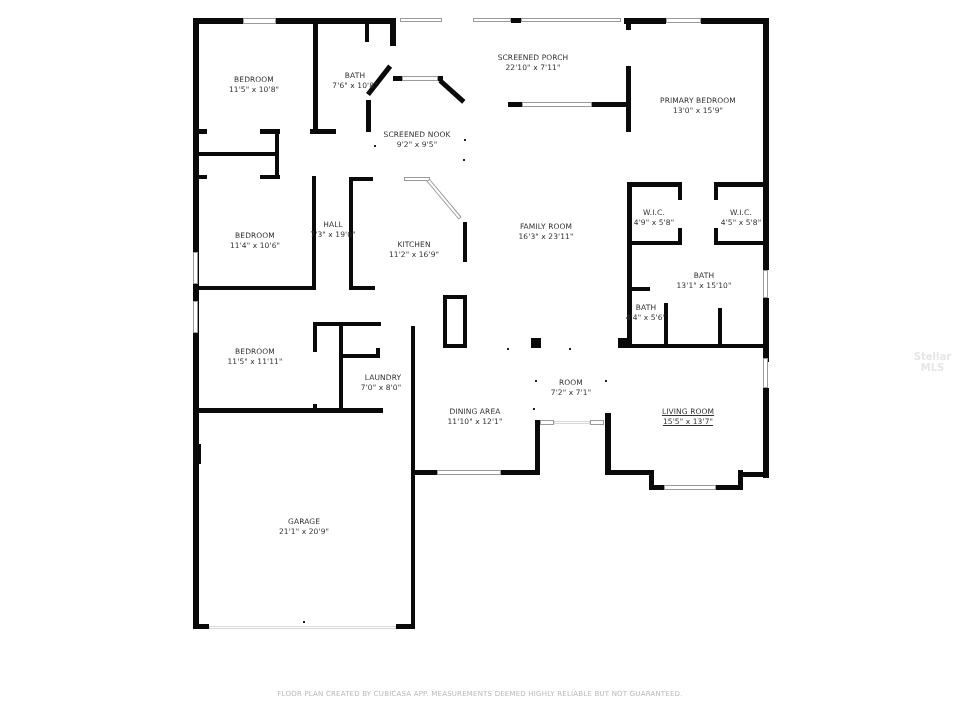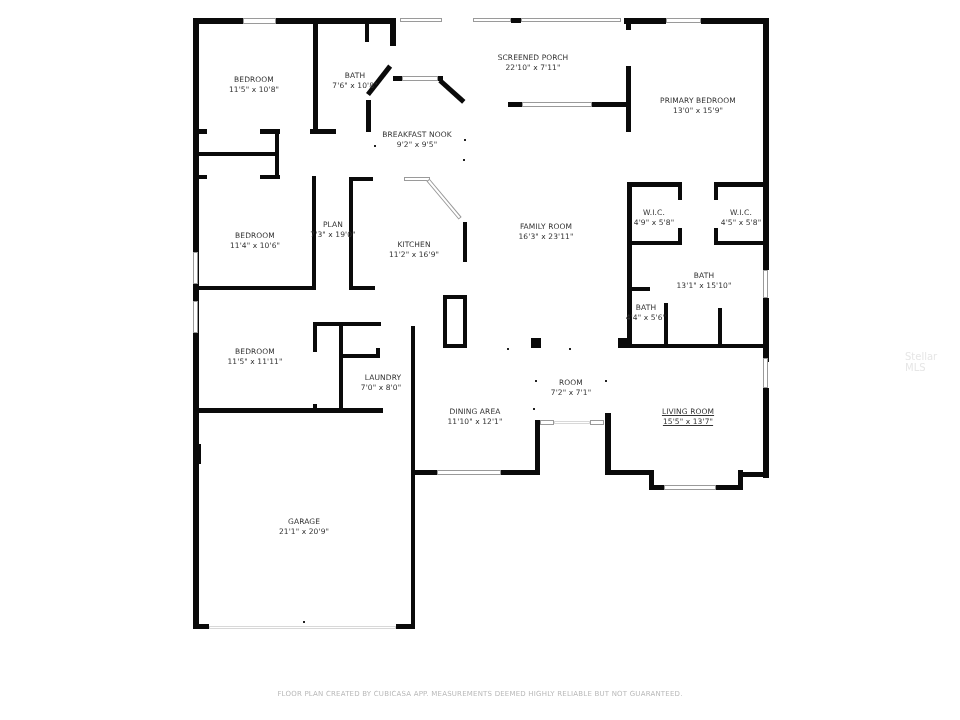--- a/index.html
+++ b/index.html
@@ -6,21 +6,21 @@
   body { width:960px; height:720px; position:relative; overflow:hidden; font-family:"DejaVu Sans", sans-serif; }
   .plan { position:absolute; left:0; top:0; width:960px; height:720px; }
   .w { position:absolute; background:#0a0a0a; }
   .win { position:absolute; background:#fff; border:1px solid #9a9a9a; box-sizing:border-box; }
   .open { position:absolute; background:#fff; border:1px solid #d8d8d8; box-sizing:border-box; }
   .dot { position:absolute; width:2px; height:2px; background:#222; }
   .room { position:absolute; text-align:center; color:#333; font-size:7.5px; line-height:10px; letter-spacing:0.1px; transform:translateX(-50%); white-space:nowrap; }
   .room .n { display:block; }
   .room .d { display:block; }
   .footer { position:absolute; left:0; width:960px; top:690px; text-align:center; font-size:7px; color:#b8b8b8; letter-spacing:0.2px; }
-  .wm { position:absolute; left:905px; top:351px; font-size:10px; color:#e6e6e6; font-weight:normal; }
+  .wm { position:absolute; left:905px; top:351px; font-size:10px; color:#e6e6e6; font-weight:bold;text-align:center; }
 </style>
 </head>
 <body>
 
 <div class="plan">
 
   <div class="w" style="left:193px;top:18px;width:6px;height:611px;"></div>
   <div class="w" style="left:193px;top:18px;width:50px;height:6px;"></div>
   <div class="win" style="left:243px;top:18px;width:33px;height:6px;"></div>
   <div class="w" style="left:276px;top:18px;width:120px;height:6px;"></div>
@@ -135,29 +135,29 @@
     </div>
   <div class="room" style="left:533px;top:53px;">
       <span class="n">SCREENED PORCH</span>
       <span class="d">22'10" x 7'11"</span>
     </div>
   <div class="room" style="left:698px;top:96px;">
       <span class="n">PRIMARY BEDROOM</span>
       <span class="d">13'0" x 15'9"</span>
     </div>
   <div class="room" style="left:417px;top:130px;">
-      <span class="n">BREAKFAST NOOK</span>
+      <span class="n">SCREENED NOOK</span>
       <span class="d">9'2" x 9'5"</span>
     </div>
   <div class="room" style="left:255px;top:231px;">
       <span class="n">BEDROOM</span>
       <span class="d">11'4" x 10'6"</span>
     </div>
   <div class="room" style="left:333px;top:220px;">
-      <span class="n">PLAN</span>
+      <span class="n">HALL</span>
       <span class="d">7'3" x 19'0"</span>
     </div>
   <div class="room" style="left:414px;top:240px;">
       <span class="n">KITCHEN</span>
       <span class="d">11'2" x 16'9"</span>
     </div>
   <div class="room" style="left:546px;top:222px;">
       <span class="n">FAMILY ROOM</span>
       <span class="d">16'3" x 23'11"</span>
     </div>

